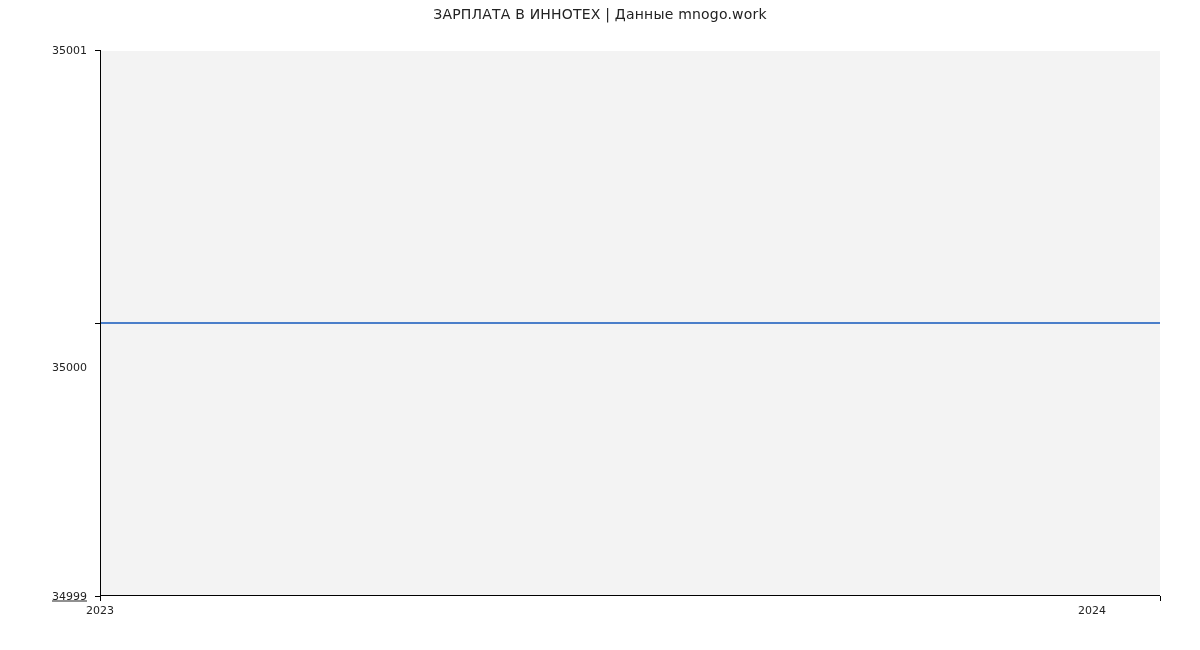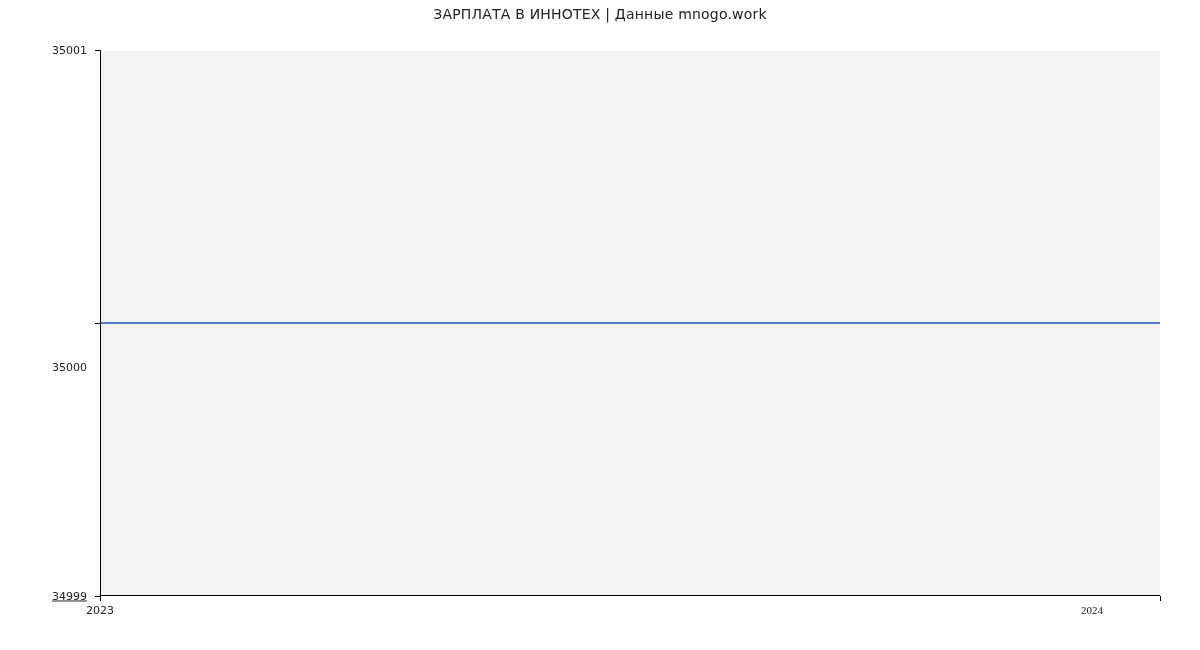--- a/index.html
+++ b/index.html
@@ -91,17 +91,17 @@
 
   <div id="labels">
       <div class="y-tick-label" style="left: 52px; width: 40px; top: 596px; text-decoration: underline;">34999</div>
       <div class="y-tick-mark" style="left: 95px; top: 596px;"></div>
       <div class="y-tick-label" style="left: 52px; width: 40px; top: 334px; margin-top: 33px;">35000</div>
       <div class="y-tick-mark" style="left: 95px; top: 323px;"></div>
       <div class="y-tick-label" style="left: 52px; width: 40px; top: 50px;">35001</div>
       <div class="y-tick-mark" style="left: 95px; top: 50px;"></div>
       <div class="x-tick-label" style="left: 100px; top: 604px;">2023</div>
       <div class="x-tick-mark" style="left: 100px; top: 596px;"></div>
-      <div class="x-tick-label" style="left: 1092px; top: 604px; font-family: Liberation Serif, serif;">2024</div>
+      <div class="x-tick-label" style="left: 1092px; top: 604px;">2024</div>
       <div class="x-tick-mark" style="left: 1160px; top: 596px;"></div>
     </div>
 
 </div>
 
 </body></html>

